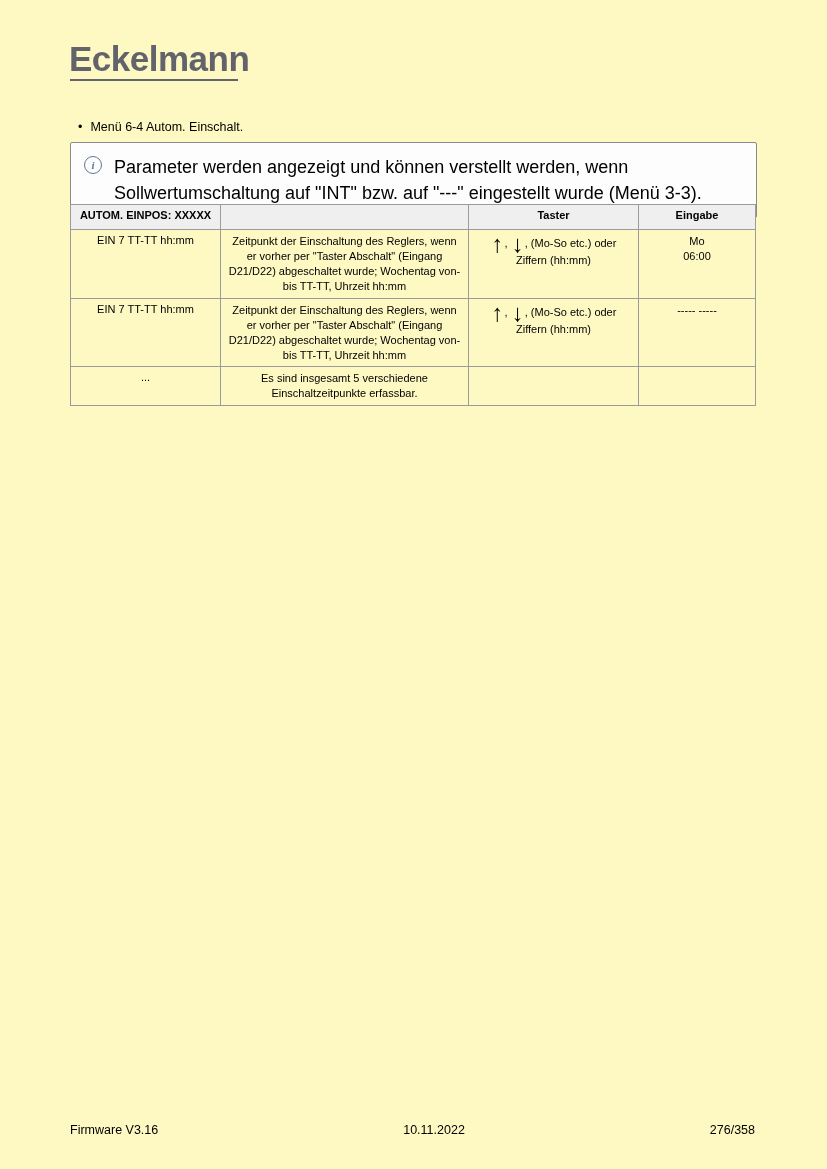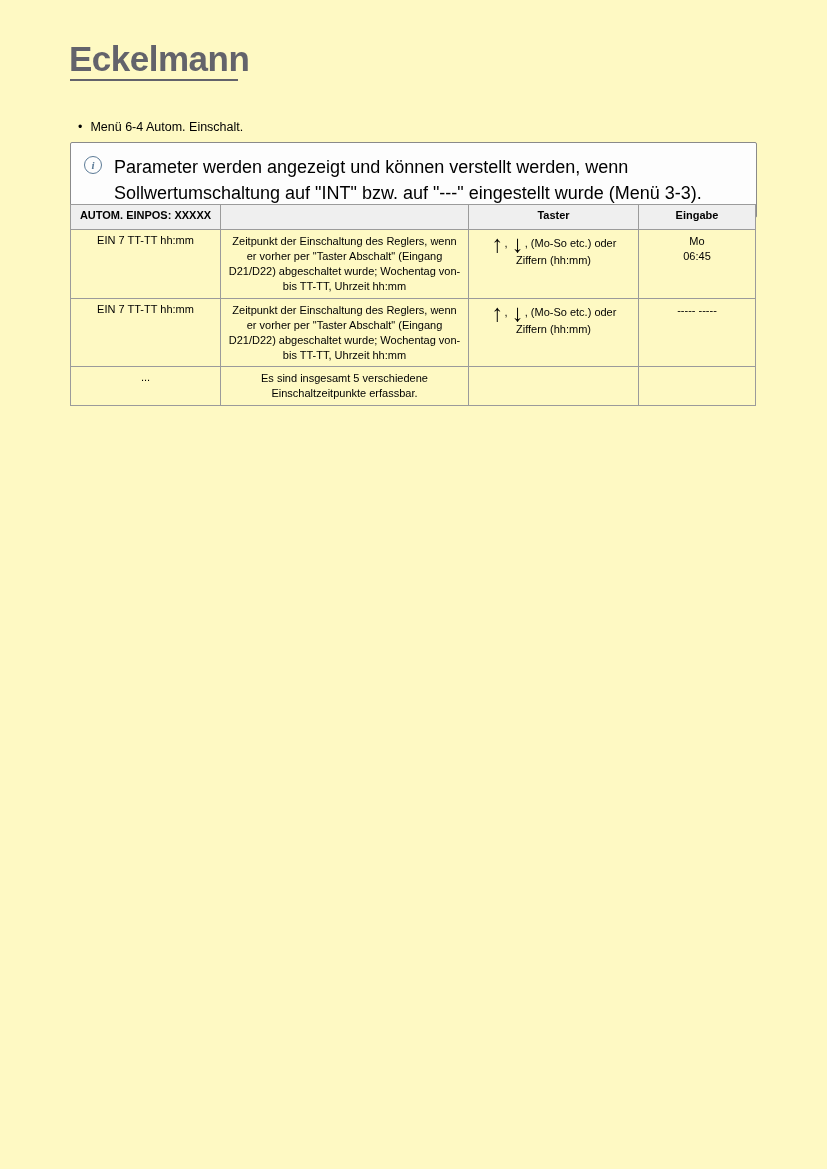--- a/index.html
+++ b/index.html
@@ -71,33 +71,38 @@
       </tr>
     </thead>
     <tbody>
       <tr class="row1">
         <td>EIN 7 TT-TT hh:mm</td>
         <td class="desc">Zeitpunkt der Einschaltung des Reglers, wenn er vorher per "Taster Abschalt" (Eingang D21/D22) abgeschaltet wurde; Wochentag von-bis TT-TT, Uhrzeit hh:mm</td>
         <td class="input-cell">
           <span class="arrow">↑</span><span>, </span><span class="arrow">↓</span><span>, (Mo-So etc.) oder Ziffern (hh:mm)</span>
         </td>
         <td class="default-cell">Mo
-06:45</td>
+06:00</td>
       </tr>
       <tr class="row2">
         <td>EIN 7 TT-TT hh:mm</td>
         <td class="desc">Zeitpunkt der Einschaltung des Reglers, wenn er vorher per "Taster Abschalt" (Eingang D21/D22) abgeschaltet wurde; Wochentag von-bis TT-TT, Uhrzeit hh:mm</td>
         <td class="input-cell">
           <span class="arrow">↑</span><span>, </span><span class="arrow">↓</span><span>, (Mo-So etc.) oder Ziffern (hh:mm)</span>
         </td>
         <td class="default-cell">----- -----</td>
       </tr>
       <tr class="row3">
         <td>...</td>
         <td class="desc">Es sind insgesamt 5 verschiedene Einschaltzeitpunkte erfassbar.</td>
         <td></td>
         <td class="default-cell"></td>
       </tr>
     </tbody>
   </table>
 
+  <div class="footer">
+    <span>Firmware V3.16</span>
+    <span>10.11.2022</span>
+    <span>276/358</span>
+  </div>
 
 </div>
 
 </body></html>

